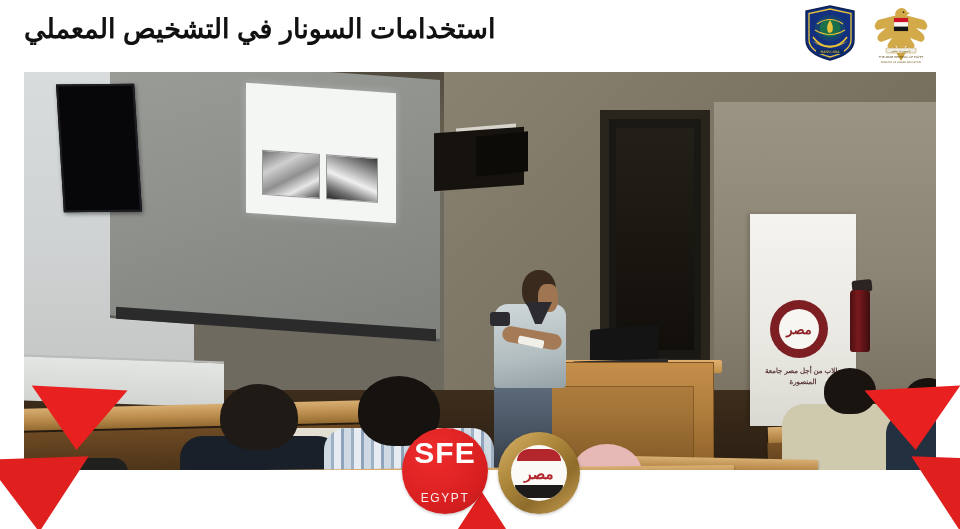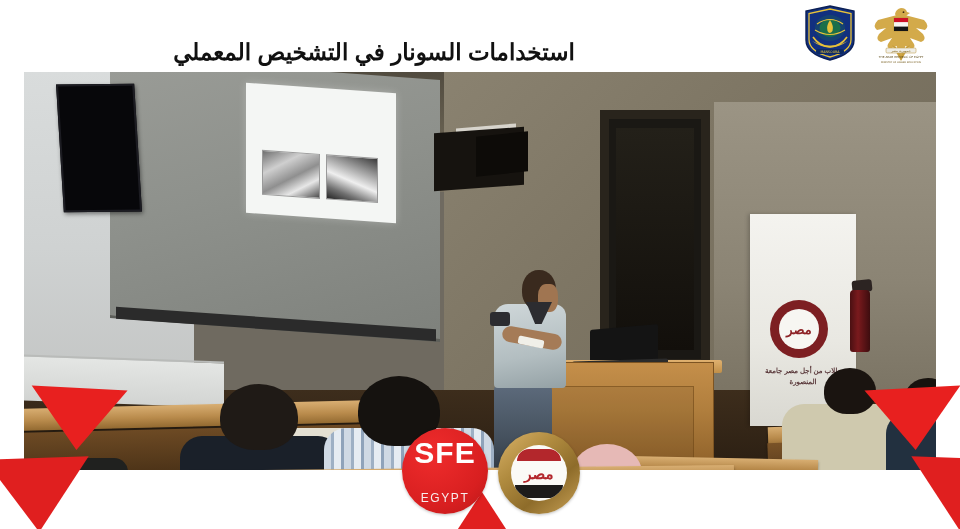--- a/index.html
+++ b/index.html
@@ -23,29 +23,28 @@
     position: absolute;
     left: 0; top: 0;
     width: 960px; height: 72px;
     background: #ffffff;
     z-index: 40;
   }
   #title-ar {
     position: absolute;
     left: 24px; top: 14px;
     width: 700px;
-    text-align: center;
+    text-align: left;
     direction: rtl;
-    font-size: 23px;
+    font-size: 27px;
     font-weight: bold;
     color: #111111;
     letter-spacing: 0px;
     line-height: 1.15;
     white-space: nowrap;
-    margin-top: 25px;
   }
 
   
   .logo-wrap { position: absolute; top: 4px; }
   #logo-univ { left: 801px; width: 58px; height: 58px; }
   #logo-egypt { left: 866px; width: 70px; height: 62px; }
 
   
   #photo {
     position: absolute;

